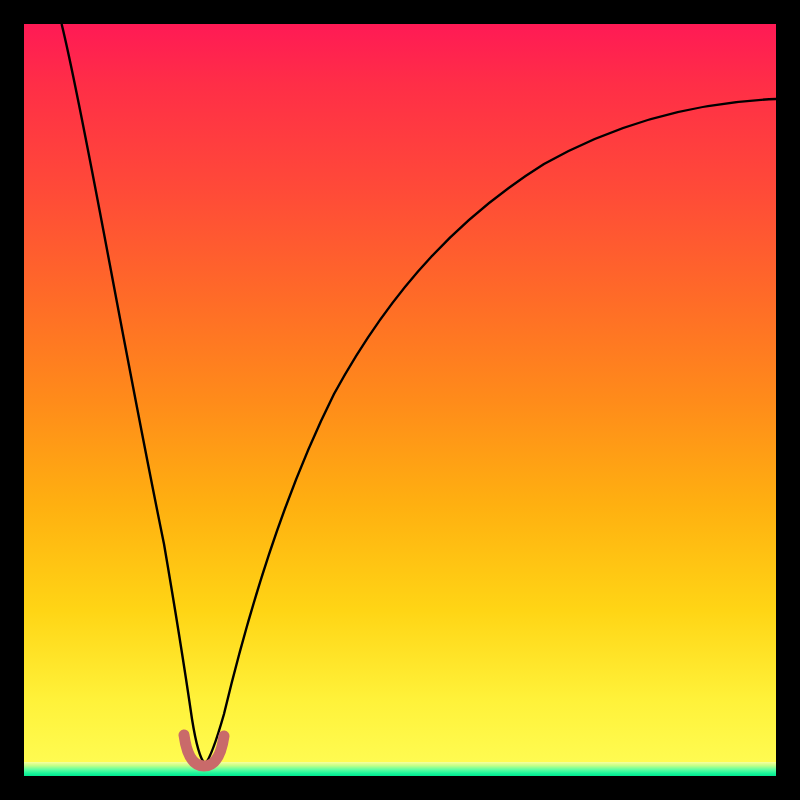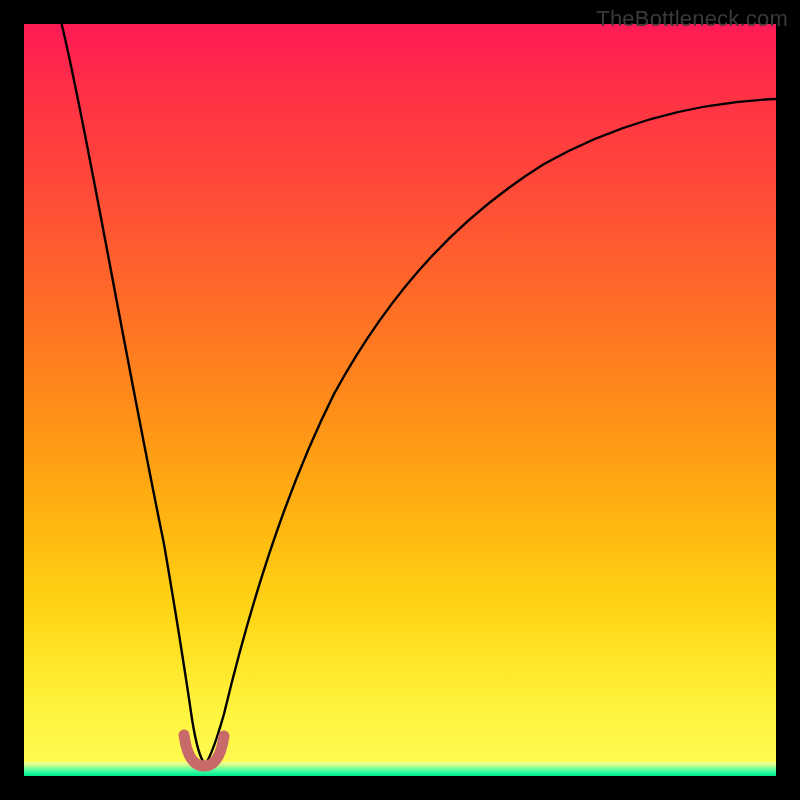--- a/index.html
+++ b/index.html
@@ -93,14 +93,13 @@
             "></path>
 
       <path fill="none" stroke="#c96a6a" stroke-width="11" stroke-linecap="round" stroke-linejoin="round" d="
             M 160 711
             C 163 733, 170 742, 180 742
             C 190 742, 197 733, 200 712
             "></path>
     </svg>
   </div>
 
-  <div class="watermark">TheBottleneck.com</div>
 </div>
 
 </body></html>

